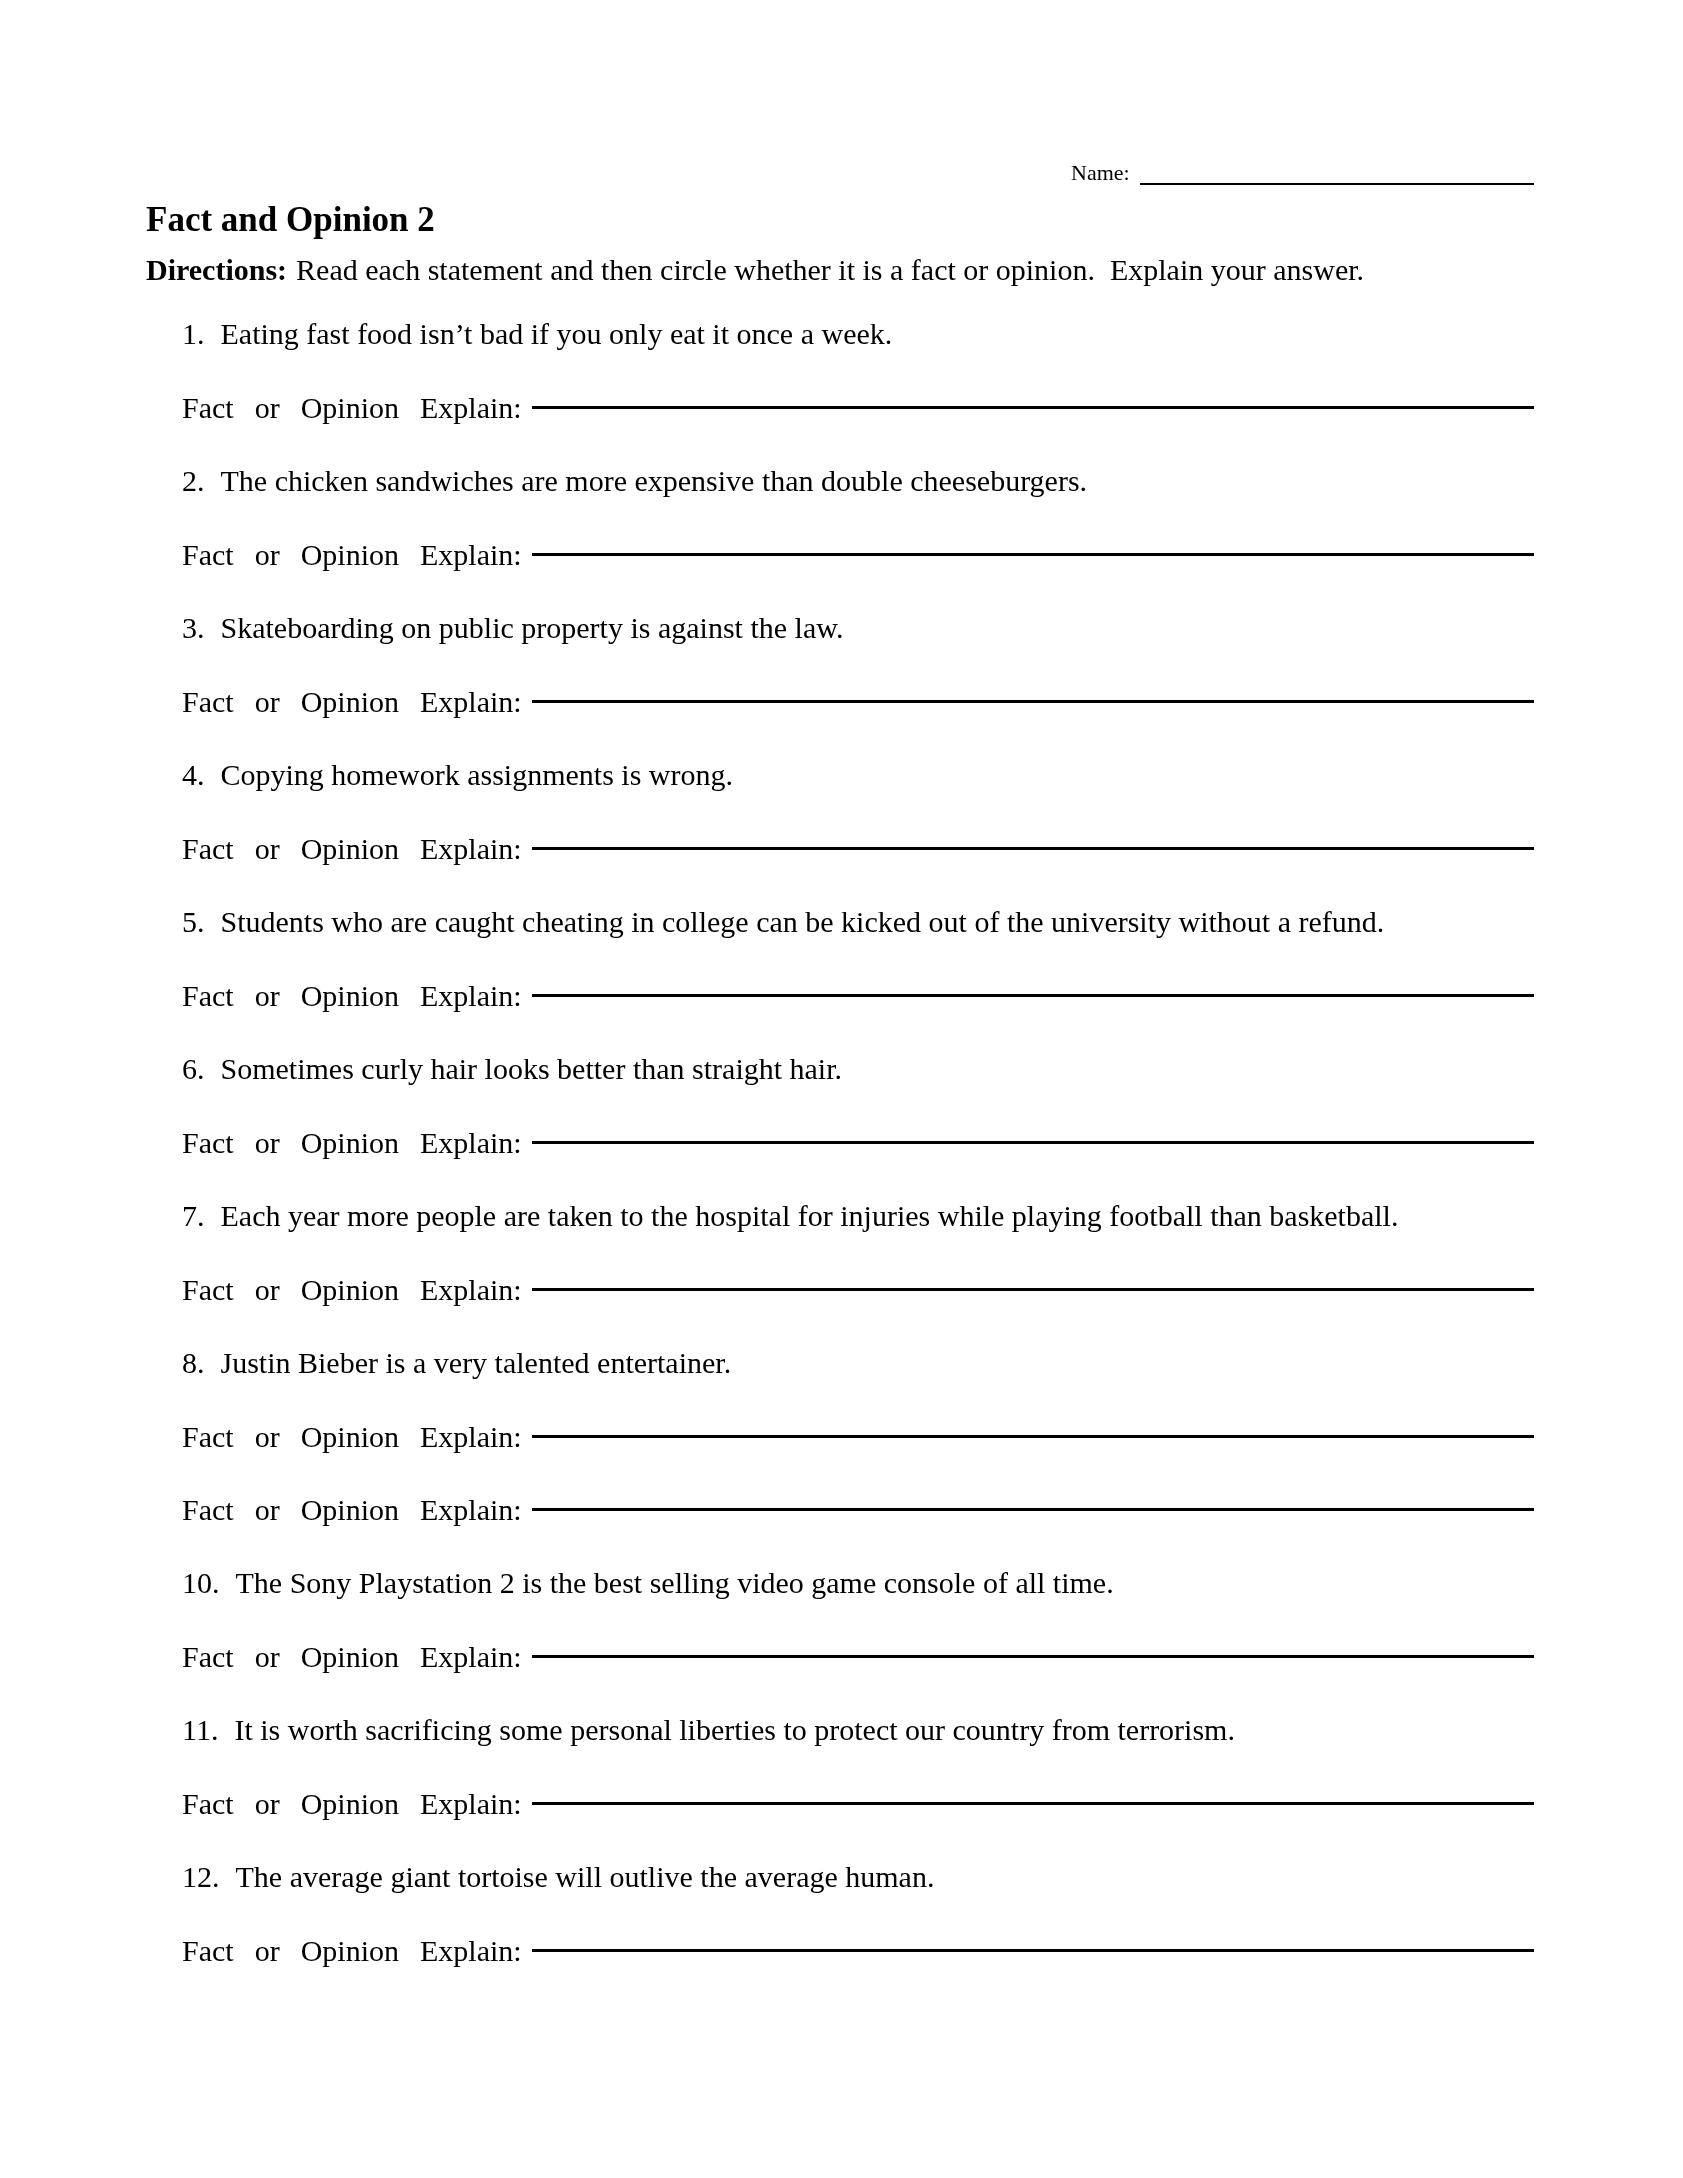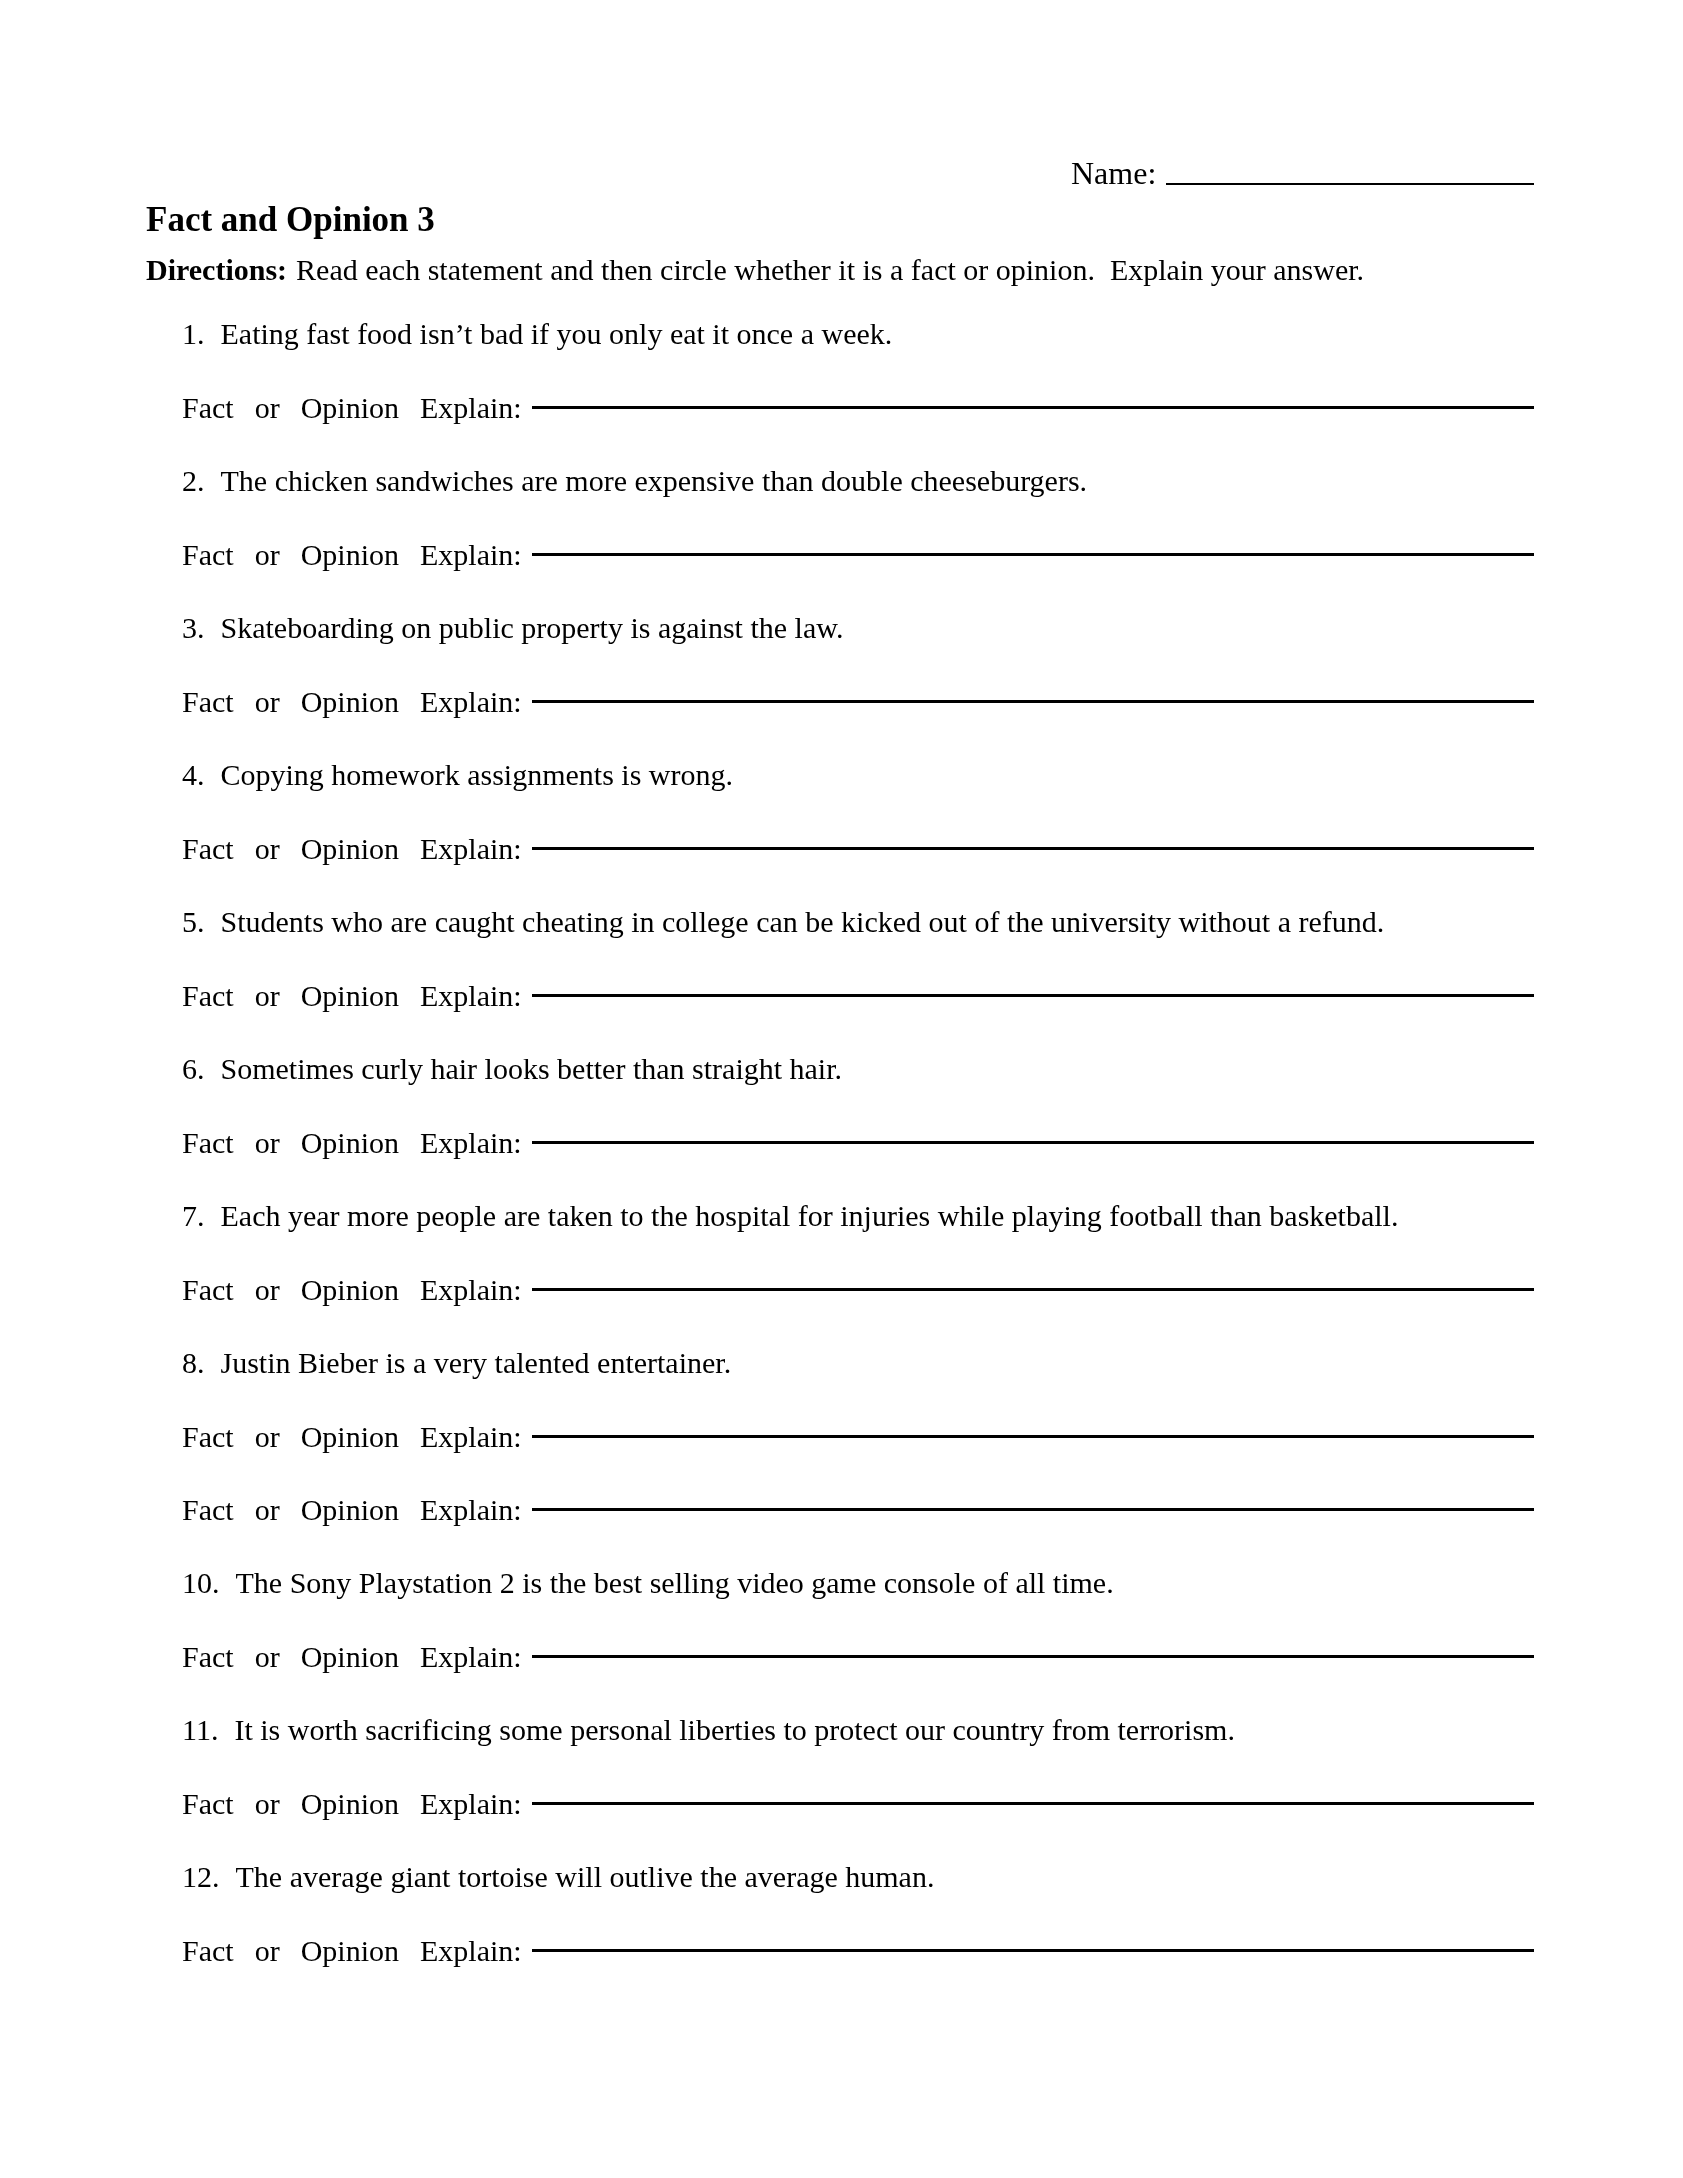--- a/index.html
+++ b/index.html
@@ -14,21 +14,21 @@
     font-family: "Liberation Serif", "DejaVu Serif", serif;
     color: #000000;
     overflow: hidden;
   }
   
   .name-row {
     display: flex;
     align-items: flex-end;
     margin-left: auto;
     width: 463px;
-    font-size: 32px;
+    font-size: 22px;
     line-height: 34px;
   }
   .name-row .label { margin-right: 10px; white-space: nowrap; }
   .name-blank {
     flex: 1;
     border-bottom: 2px solid #000;
     height: 1px;
     margin-bottom: 5px;
   }
   
@@ -76,21 +76,21 @@
 </head>
 <body>
 
 <div class="page">
 
   <div class="name-row">
     <span class="label">Name:</span>
     <span class="name-blank"></span>
   </div>
 
-  <h1 class="title">Fact and Opinion 3</h1>
+  <h1 class="title">Fact and Opinion 2</h1>
 
   <p class="directions"><span class="label">Directions:</span><span>Read each statement and then circle whether it is a fact or opinion.  Explain your answer.</span></p>
 
   <div class="items">
 
     <div class="item">
       <p class="statement"><span class="qnum">1.</span><span>Eating fast food isn’t bad if you only eat it once a week.</span></p>
       <div class="answer-row">
         <span class="choice">Fact</span>
         <span class="or">or</span>

